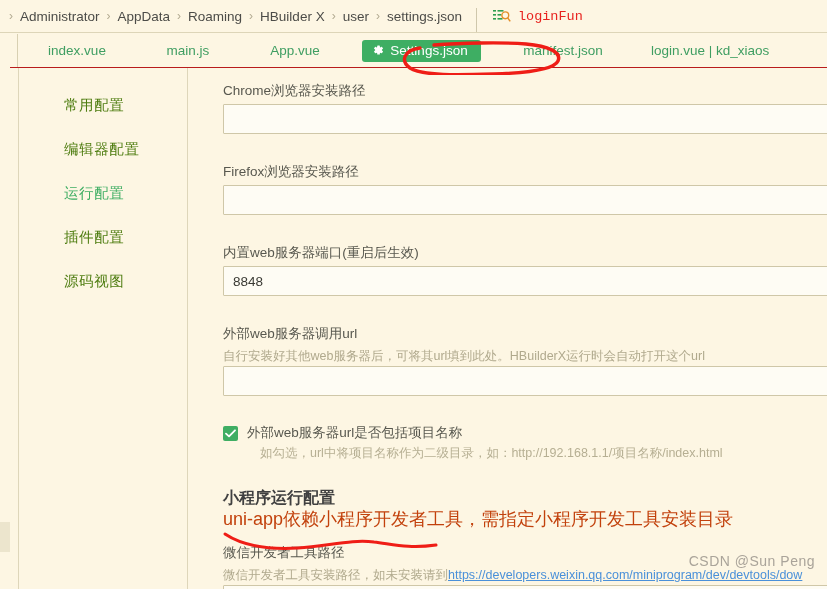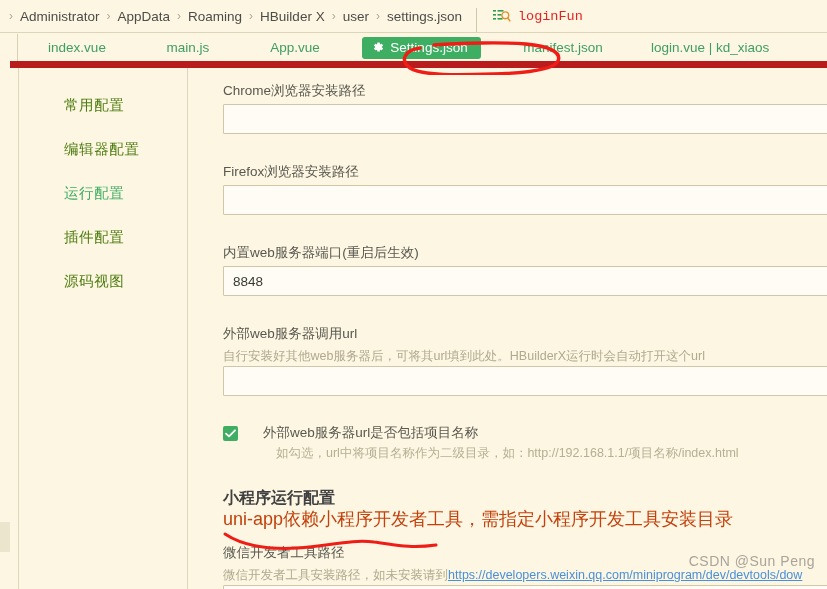--- a/index.html
+++ b/index.html
@@ -65,21 +65,21 @@
   .outline-label {
     font-size: 13.5px;
     color: #e8231f;
   }
 
   
   .tab-bar {
     position: absolute; left: 0; top: 34px;
     width: 827px; height: 34px;
     background: #fdf6e3;
-    border-bottom: 7px solid #b91c1c;
+    border-bottom: 1px solid #b91c1c;
     display: flex; align-items: stretch;
   }
   .tab-gutter {
     width: 18px; height: 100%;
     border-right: 1px solid #d8d0b2;
     flex: 0 0 auto;
   }
   .tabs {
     display: flex; align-items: stretch;
     flex: 1 1 auto;
@@ -194,21 +194,20 @@
     padding: 0 9px;
     outline: none;
   }
   .spacer-24 { height: 24px; }
   .spacer-18 { height: 18px; }
   .spacer-10 { height: 10px; }
 
   .check-row {
     display: flex; align-items: flex-start;
     margin-top: 6px;
-    gap: 16px;
   }
   .checkbox {
     width: 15px; height: 15px;
     background: #3fae63;
     border-radius: 2px;
     flex: 0 0 auto;
     margin-top: 3px; margin-right: 9px;
     display: flex; align-items: center; justify-content: center;
   }
   .check-text { }

